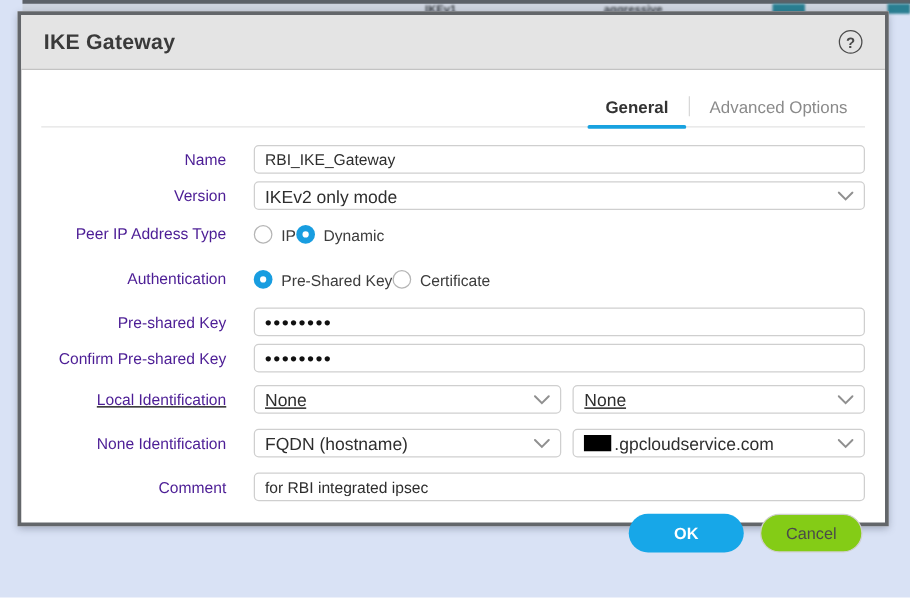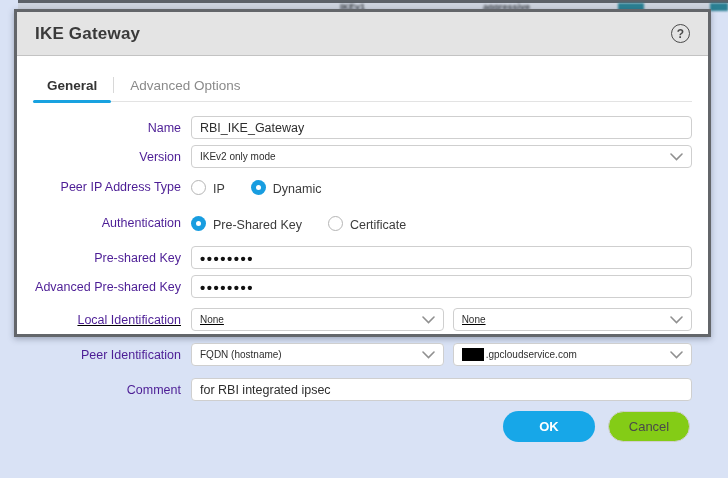--- a/index.html
+++ b/index.html
@@ -16,80 +16,80 @@
     position:absolute; left:18px; top:0; right:0; height:10px;
     background:#cdd3de;
     border-top:3px solid #5c6168;
     filter:blur(0.6px);
   }
   .bg-frag { position:absolute; top:-1px; font-size:9px; font-weight:700; color:#3a3f46; filter:blur(1px); }
   .bg-frag-cell { position:absolute; top:0; height:8px; background:#2a7f92; filter:blur(1px); }
 
   
   .dialog {
-    position:absolute; left:14px; top:9px; width:697px; height:328px;
+    position:absolute; left:14px; top:9px; width:697px; height:412px;
     background:#ffffff;
     border:3px solid #63666a;
     box-shadow:0 2px 6px rgba(40,50,70,.35);
     display:flex; flex-direction:column;
   }
   .titlebar {
     height:44px; background:#e4e4e4; border-bottom:1px solid #c3c3c3;
     display:flex; align-items:center; justify-content:space-between;
     padding:0 18px; flex:0 0 auto;
   }
   .title { font-size:17px; font-weight:700; color:#3a3a3a; letter-spacing:.2px; }
   .help {
     width:19px; height:19px; border:1.6px solid #4a4a4a; border-radius:50%;
     display:flex; align-items:center; justify-content:center;
     font-size:12px; font-weight:700; color:#4a4a4a; cursor:pointer;
   }
 
   
   .tabs {
     display:flex; align-items:flex-end; margin:18px 16px 0 16px;
-    border-bottom:1px solid #e3e3e3; flex:0 0 auto;
+    border-bottom:1px solid #e3e3e3; flex:0 0 auto;justify-content:flex-end;
   }
   .tab { padding:4px 14px 8px 14px; font-size:13.5px; color:#8a8a8a; cursor:pointer; position:relative; }
   .tab.active { color:#333; font-weight:700; }
   .tab.active::after {
     content:""; position:absolute; left:0; right:0; bottom:-2px; height:3px;
     background:#18a2e0; border-radius:2px;
   }
   .tab-sep { width:1px; height:16px; background:#d8d8d8; margin:0 2px 8px 2px; }
 
   
   .form { padding:14px 16px 0 16px; flex:1 1 auto; }
   .row { display:flex; align-items:center; margin-bottom:6px; }
   .row.spaced { margin-bottom:10px; }
   .lbl {
     flex:0 0 158px; text-align:right; padding-right:10px;
     font-size:12.5px; color:#4c1d95; white-space:nowrap;
   }
-  .field-area { flex:1 1 auto; display:flex; align-items:center; gap:9px; min-width:0; }
+  .field-area { flex:1 1 auto; display:flex; align-items:center; gap:9px; min-width:0;margin-left:12px; }
   input.txt {
     width:100%; height:23px; border:1px solid #cfcfcf; border-radius:4px;
     padding:0 8px; font-size:12.5px; color:#2e2e2e; outline:none;
     font-family:"Liberation Sans", sans-serif; background:#fff;
   }
   input.pw { font-size:15px; font-weight:700; letter-spacing:1.5px; color:#111; padding-top:2px; }
   .select {
     height:23px; border:1px solid #cfcfcf; border-radius:4px; background:#fff;
     display:flex; align-items:center; justify-content:space-between;
-    padding:0 8px; font-size:10px; color:#2e2e2e; cursor:pointer; min-width:0;
+    padding:0 8px; font-size:14px; color:#2e2e2e; cursor:pointer; min-width:0;
   }
   .select .sel-text { white-space:nowrap; overflow:hidden; text-overflow:ellipsis; display:flex; align-items:center; gap:1px; }
   .select.grow { flex:1 1 auto; }
   .select.half-a { flex:1.06 1 0; }
   .select.half-b { flex:1 1 0; }
   .chev { flex:0 0 auto; margin-left:8px; display:flex; align-items:center; }
   .redaction { display:inline-block; width:22px; height:13px; background:#000; margin-right:1px; }
 
   
-  .radio-group { display:flex; gap:26px; }
+  .radio-group { display:flex; }
   .radio-opt { display:flex; align-items:center; gap:7px; cursor:pointer; }
   .radio {
     width:15px; height:15px; border-radius:50%;
     border:1px solid #b5b5b5; background:#fff; position:relative; flex:0 0 auto;
   }
   .radio.selected { border:none; background:#189de0; }
   .radio.selected::after {
     content:""; position:absolute; width:5px; height:5px; border-radius:50%;
     background:#fff; left:5px; top:5px;
   }
@@ -187,21 +187,21 @@
     </div>
 
     <div class="row">
       <span class="lbl">Pre-shared Key</span>
       <div class="field-area">
         <input class="txt pw" type="text" value="••••••••" style="">
       </div>
     </div>
 
     <div class="row spaced">
-      <span class="lbl">Advanced Pre-shared Key</span>
+      <span class="lbl">Confirm Pre-shared Key</span>
       <div class="field-area">
         <input class="txt pw" type="text" value="••••••••" style="">
       </div>
     </div>
 
     <div class="row spaced" style="margin-bottom:12px;text-decoration:underline;">
       <span class="lbl">Local Identification</span>
       <div class="field-area">
         <div class="select half-a">
           <span class="sel-text">None</span>
@@ -216,21 +216,21 @@
           <span class="chev">
             <svg width="13" height="8" viewBox="0 0 13 8">
                 <path d="M1 1 L6.5 6.5 L12 1" stroke="#909090" stroke-width="1.6" fill="none" stroke-linecap="round"></path>
               </svg>
           </span>
         </div>
       </div>
     </div>
 
     <div class="row spaced" style="margin-bottom:12px;">
-      <span class="lbl">Peer Identification</span>
+      <span class="lbl">None Identification</span>
       <div class="field-area">
         <div class="select half-a">
           <span class="sel-text">FQDN (hostname)</span>
           <span class="chev">
             <svg width="13" height="8" viewBox="0 0 13 8">
                 <path d="M1 1 L6.5 6.5 L12 1" stroke="#909090" stroke-width="1.6" fill="none" stroke-linecap="round"></path>
               </svg>
           </span>
         </div>
         <div class="select half-b">

